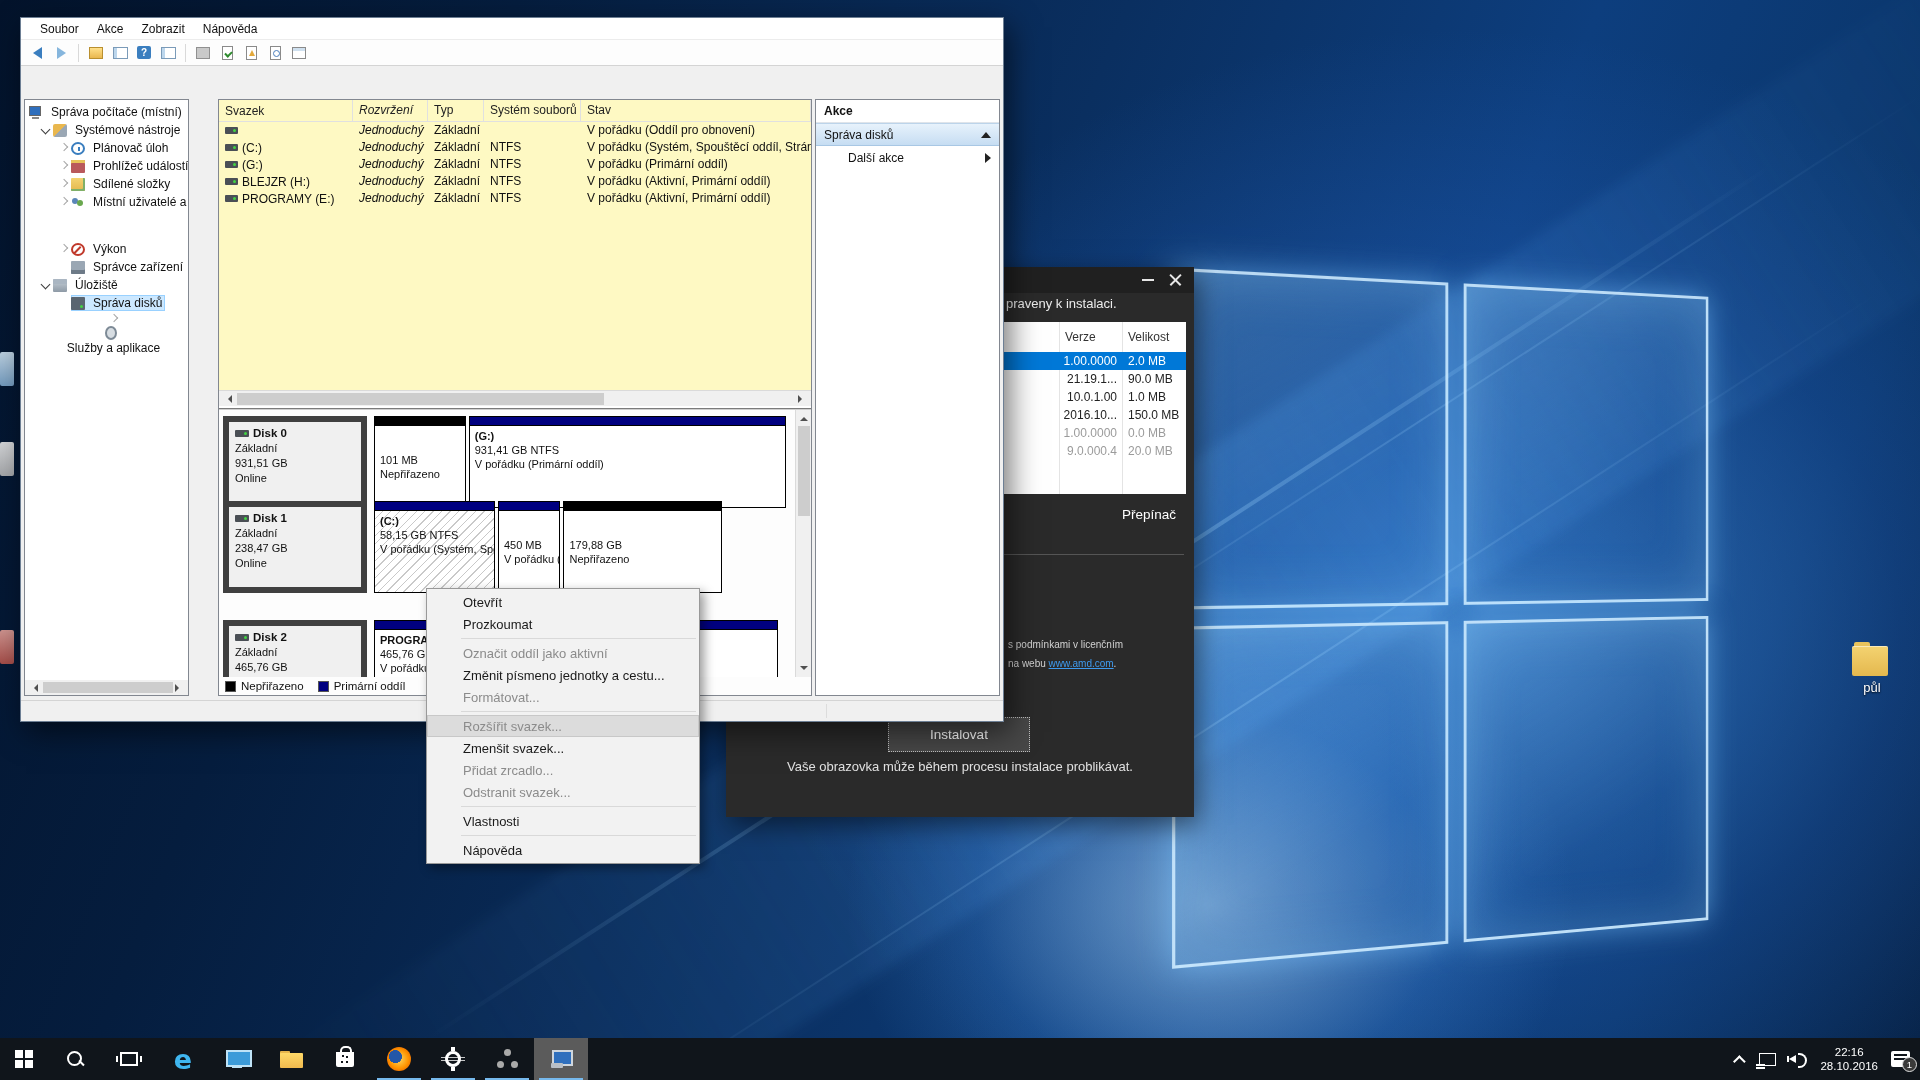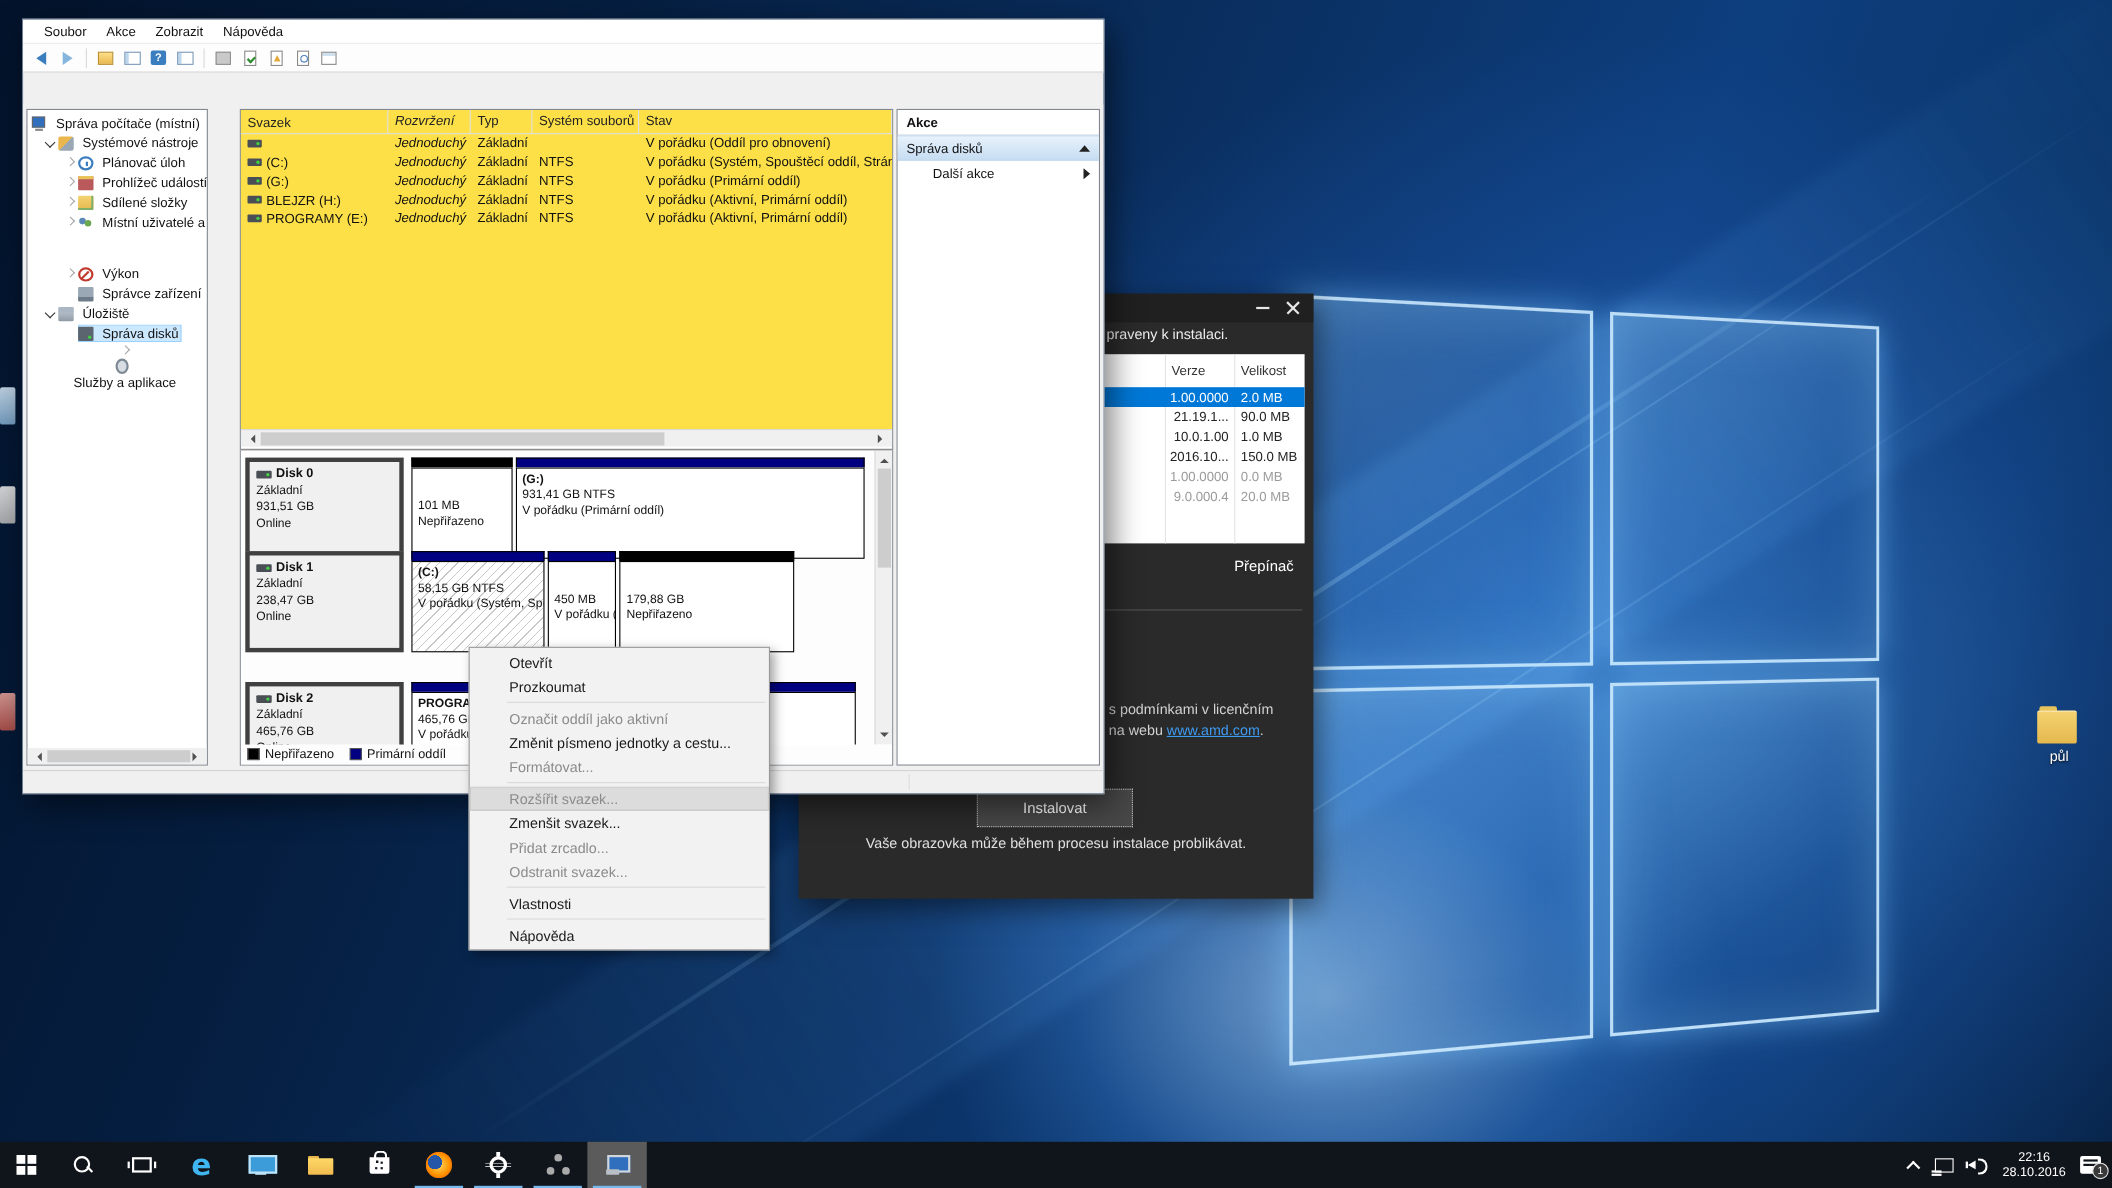--- a/index.html
+++ b/index.html
@@ -88,41 +88,41 @@
   .i-dev { background:#9aa7b4; border-radius:1px; box-shadow:inset 0 -4px 0 #6d7a87; }
   .i-store { background:linear-gradient(#c9d2da,#8e9aa6); border-radius:1px; box-shadow:inset 0 5px 0 #aab6c2; }
   .i-disk { background:#5a6570; border-radius:1px; }
   .i-disk::after { content:""; position:absolute; right:2px; bottom:2px; width:3px; height:3px; border-radius:50%; background:#41d441; }
   .i-serv { border:2px solid #7d8a96; border-radius:50%; width:12px; height:12px; background:#d7dde2; }
   .tree-hscroll { position:absolute; left:0; right:0; bottom:0; height:15px; background:#f0f0f0; display:flex; align-items:center; }
   .sb-arrow { width:0; height:0; border:4px solid transparent; margin:0 5px; }
   .sb-arrow.left { border-right-color:#505050; } .sb-arrow.right { border-left-color:#505050; margin-left:auto; }
   .tree-hthumb { height:11px; background:#cdcdcd; flex:1; margin-right:2px; }
   
-  .vol-list { position:absolute; left:0; right:0; top:0; height:290px; background:#fde047; overflow:hidden; }
+  .vol-list { position:absolute; left:0; right:0; top:0; height:290px; background:#fef9c3; overflow:hidden; }
   .vhead { display:flex; height:22px; border-bottom:1px solid #e0e0e0; font-size:12px; color:#222; }
   .vhead > div { padding:3px 6px; border-right:1px solid #e0e0e0; overflow:hidden; white-space:nowrap; }
   .vrow { display:flex; height:17px; font-size:12px; white-space:nowrap; }
   .vrow > div { padding:1px 6px; overflow:hidden; }
   .c-svazek { width:134px; flex:0 0 134px; display:flex; align-items:center; gap:4px; }
   .c-rozv { width:75px; flex:0 0 75px;font-style:italic; } .c-typ { width:56px; flex:0 0 56px; }
   .c-sys { width:97px; flex:0 0 97px; } .c-stav { flex:1; }
   .vdrive { width:13px; height:7px; background:#4a4f55; border-radius:1px; position:relative; flex:0 0 13px; }
   .vdrive::after { content:""; position:absolute; right:2px; top:2px; width:3px; height:3px; border-radius:50%; background:#41d441; }
   .vol-hscroll { position:absolute; left:0; right:0; top:290px; height:16px; background:#f0f0f0; border-top:1px solid #dadada; display:flex; align-items:center; }
   .vol-hthumb { height:12px; width:62%; background:#cdcdcd; }
   
   .disk-view { position:absolute; left:0; right:0; top:308px; bottom:18px; background:#fdfdfd; border-top:2px groove #cfcfcf; overflow:hidden; }
   .disk-rows { position:absolute; left:0; right:16px; top:0; bottom:0; overflow:hidden; }
   .vscroll { position:absolute; right:0; top:0; bottom:0; width:16px; background:#f0f0f0; border-left:1px solid #dadada; }
   .vs-up { position:absolute; top:3px; left:4px; width:0; height:0; border:4px solid transparent; border-bottom-color:#505050; }
   .vs-dn { position:absolute; bottom:3px; left:4px; width:0; height:0; border:4px solid transparent; border-top-color:#505050; }
   .vs-thumb { position:absolute; top:16px; left:2px; width:12px; height:90px; background:#cdcdcd; }
   .drow { position:absolute; left:4px; right:4px; height:92px; display:flex; }
-  .dinfo { width:144px; flex:0 0 144px; background:#f0f0f0; border:4px solid #404040; padding:4px 6px; font-size:11px; line-height:15px; }
+  .dinfo { width:144px; flex:0 0 144px; background:#f0f0f0; border:6px solid #404040; padding:4px 6px; font-size:11px; line-height:15px; }
   .dname { font-weight:bold; font-size:11.5px; display:flex; align-items:center; gap:4px; }
   .ddrive { width:14px; height:7px; background:#4a4f55; border-radius:1px; position:relative; }
   .ddrive::after { content:""; position:absolute; right:2px; top:2px; width:3px; height:3px; border-radius:50%; background:#41d441; }
   .dstrip { flex:1; margin-left:7px; display:flex; gap:3px; }
   .part { display:flex; flex-direction:column; }
   .pbar { height:9px; border:1px solid #000; border-bottom:none; }
   .pbar.navy { background:#000080; } .pbar.black { background:#000; }
   .pbox { flex:1; border:1px solid #000; background:#fff; padding:3px 5px; font-size:11px; line-height:14px; overflow:hidden; white-space:nowrap; }
   .pbox.hatch { background:repeating-linear-gradient(135deg,#ffffff 0 5px,#c9c9c9 5px 6px); }
   .pl1b { font-weight:bold; }
@@ -162,21 +162,21 @@
   .amd-thead { position:absolute; left:0; right:0; top:0; height:30px; }
   .amd-th1 { position:absolute; left:331px; top:8px; color:#333; }
   .amd-th2 { position:absolute; left:394px; top:8px; color:#333; }
   .amd-row { position:absolute; left:0; right:0; height:18px; line-height:18px; }
   .amd-row .vz { position:absolute; left:325px; width:58px; text-align:right; }
   .amd-row .vl { position:absolute; left:394px; }
   .amd-row.sel { background:#0078d7; color:#fff; }
   .amd-row.mut { color:#9b9b9b; }
   .amd-switch { position:absolute; right:18px; top:240px; font-size:13.5px; color:#fff; }
   .amd-divider { position:absolute; left:10px; right:10px; top:287px; height:1px; background:#555; }
-  .amd-lic { position:absolute; left:282px; top:368px; font-size:13px; color:#d2d2d2; line-height:19px; }
+  .amd-lic { position:absolute; left:282px; top:368px; font-size:10px; color:#d2d2d2; line-height:19px; }
   .amd-lic a { color:#3e9bf0; text-decoration:underline; }
   .amd-install { position:absolute; left:162px; top:450px; width:142px; height:35px; background:#474747;
                  border:1px dotted #c0c0c0; color:#fff; font-size:13.5px; display:flex; align-items:center; justify-content:center;
                  font-family:inherit; }
   .amd-note { position:absolute; left:0; right:0; top:492px; text-align:center; font-size:13px; color:#e0e0e0; }
   
   .taskbar { position:absolute; left:0; right:0; bottom:0; height:42px; background:#10151b; z-index:60; display:flex; align-items:stretch; }
   .tb-btn { width:54px; display:flex; align-items:center; justify-content:center; position:relative; }
   .tb-btn.start { width:48px; }
   .tb-btn.running::after { content:""; position:absolute; left:5px; right:5px; bottom:0; height:2px; background:#76b9ed; }

